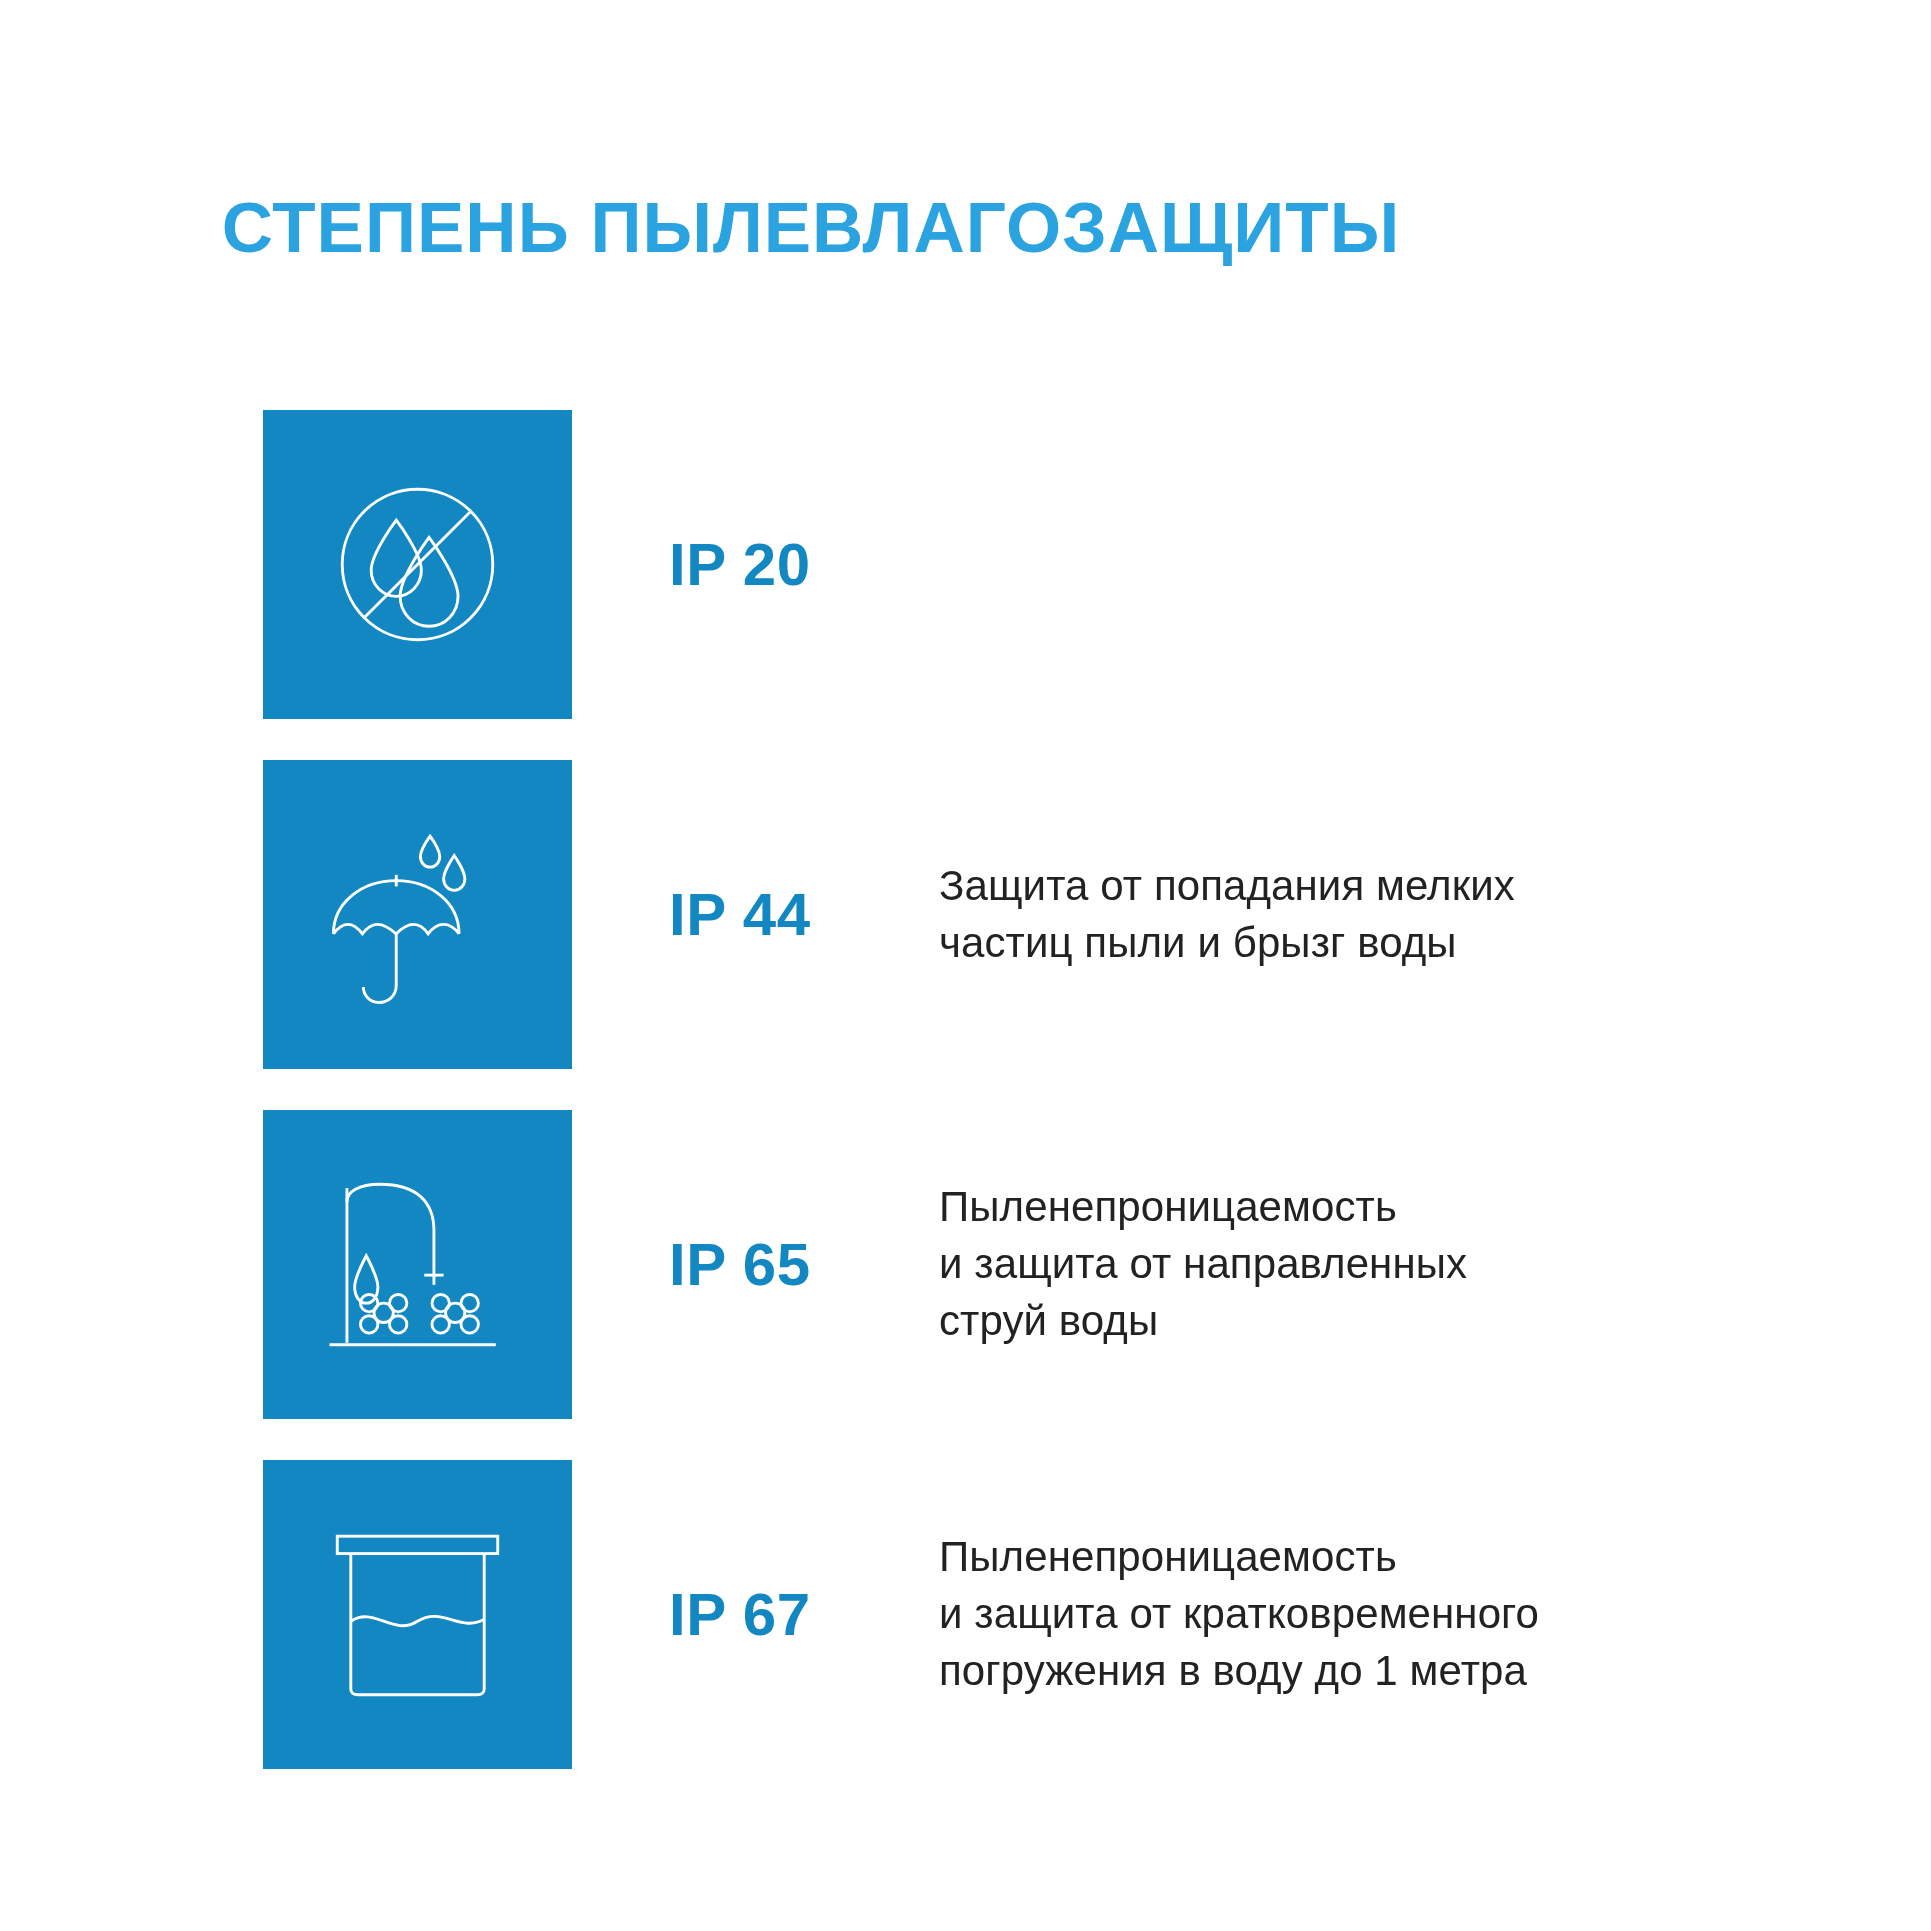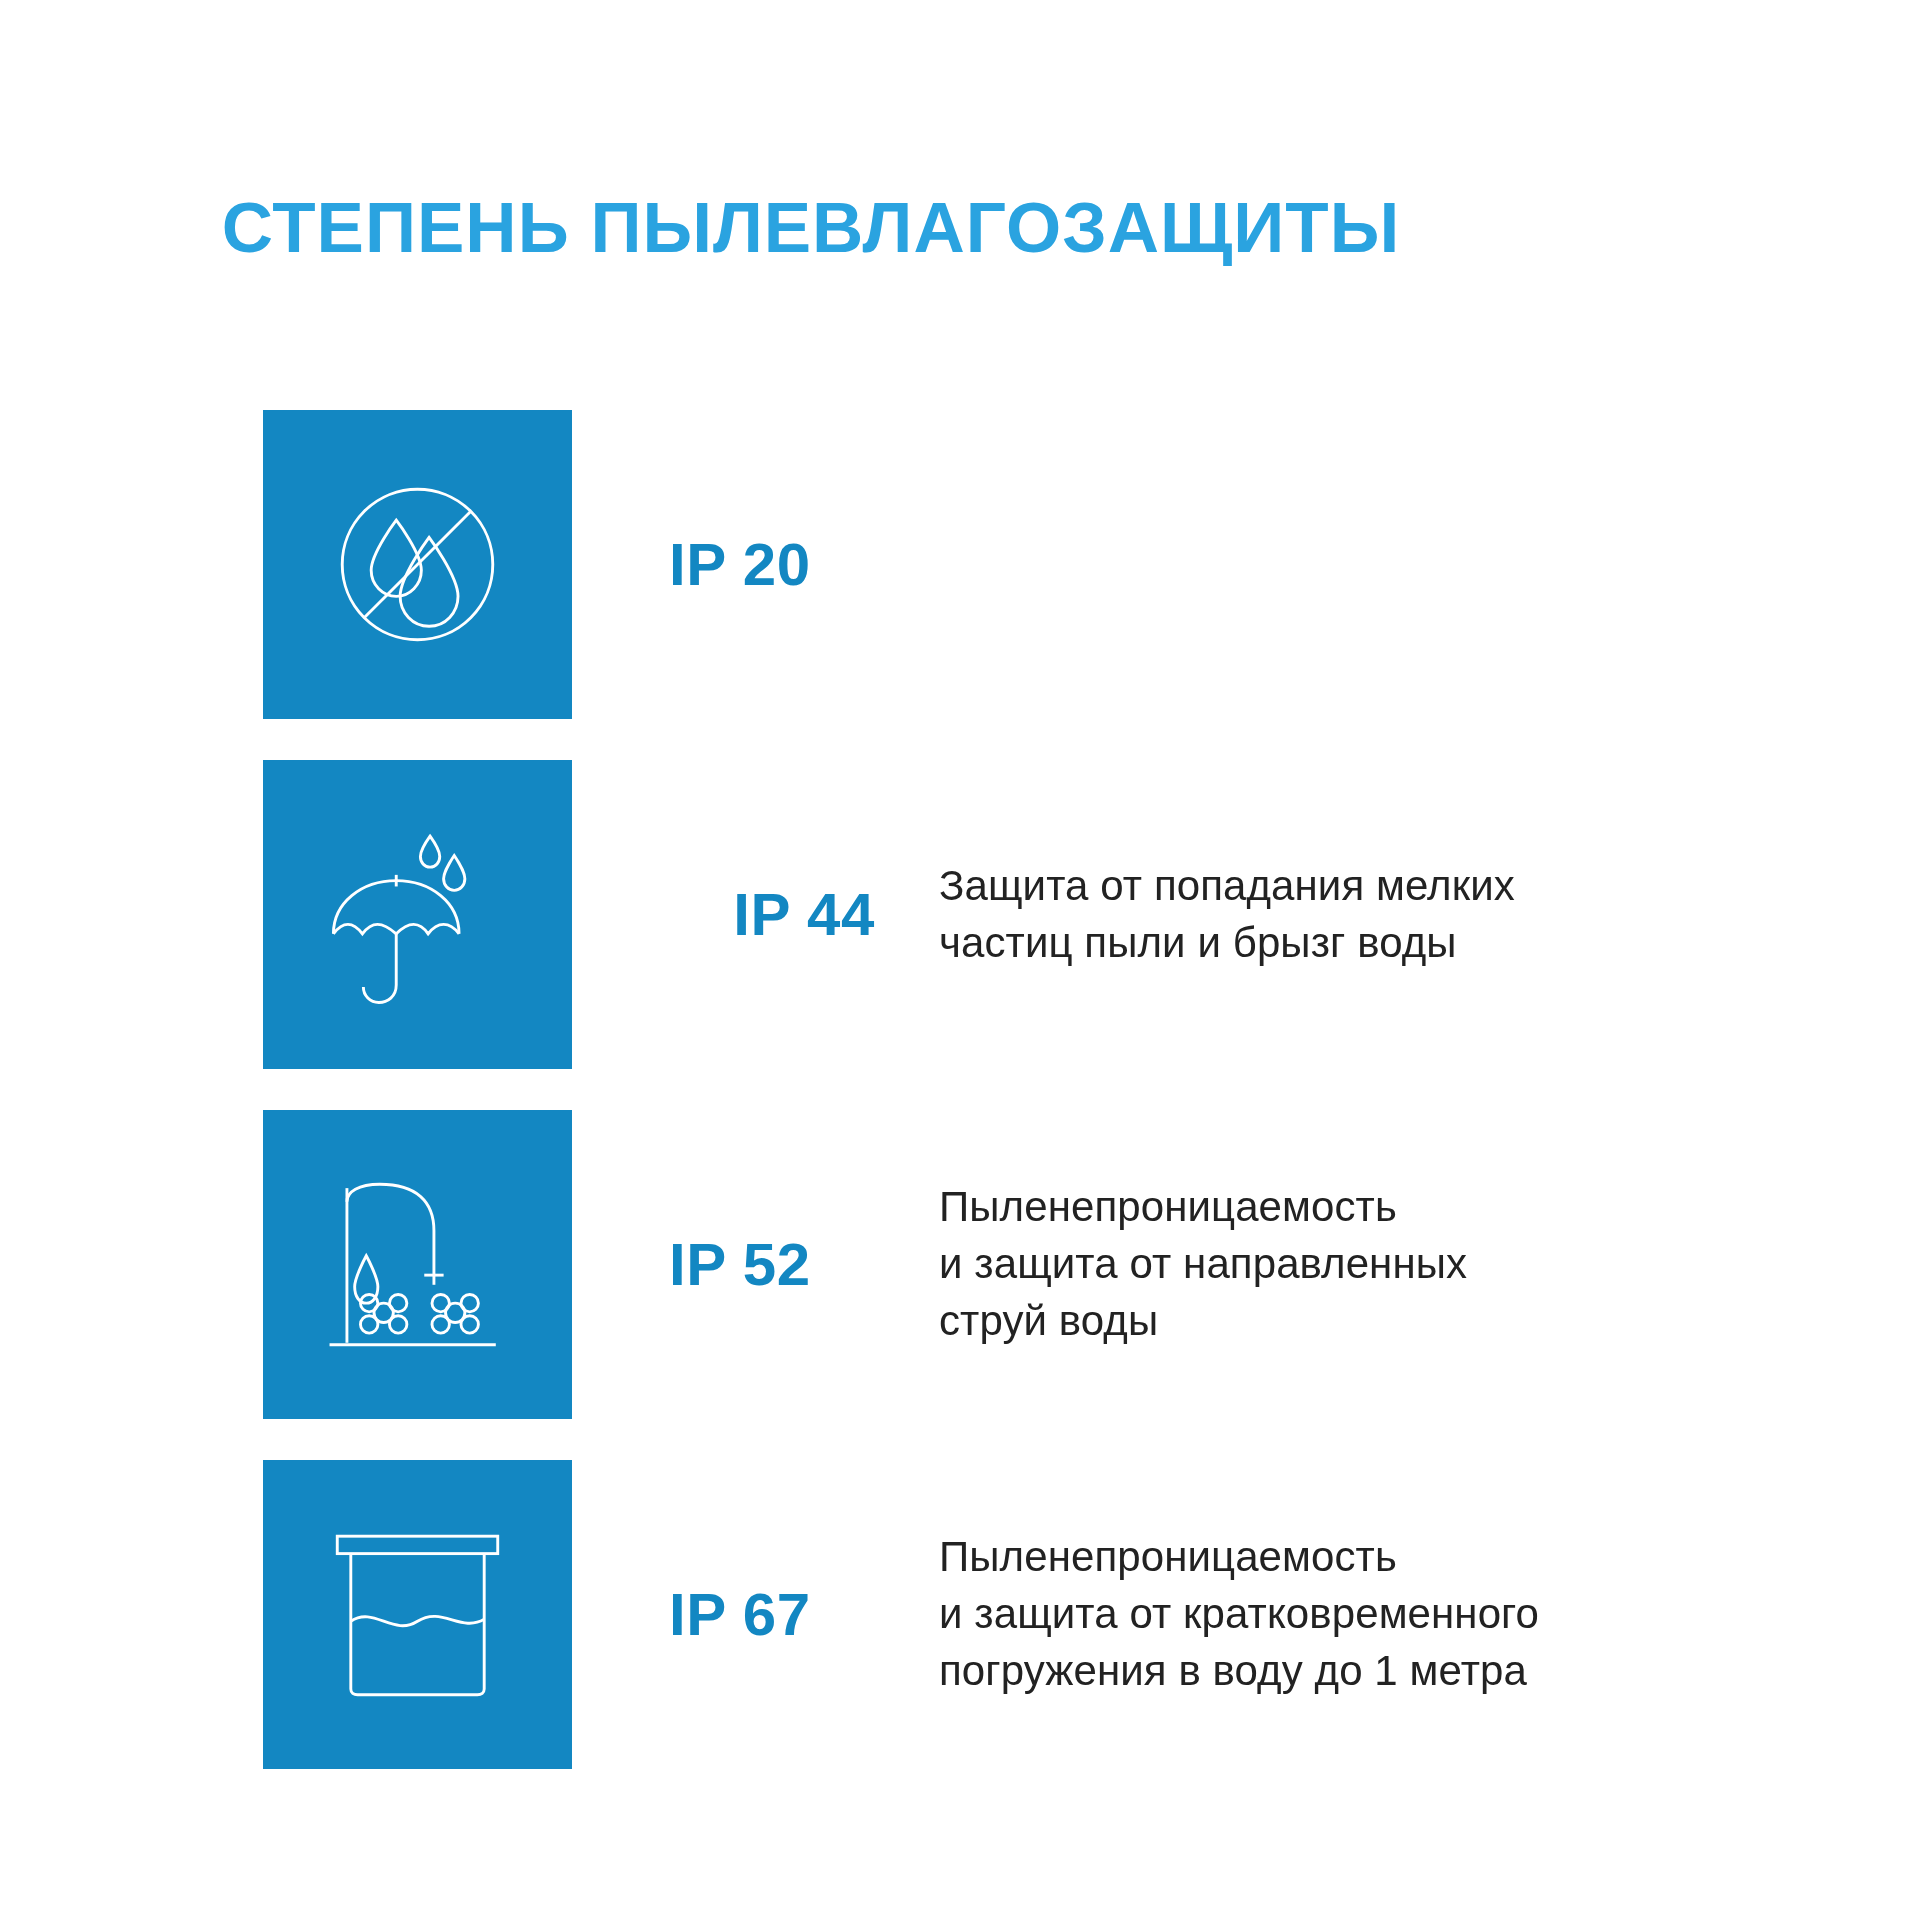--- a/index.html
+++ b/index.html
@@ -67,21 +67,21 @@
     white-space: nowrap;
   }
   .desc {
     color: #222222;
     font-size: 42px;
     line-height: 1.35;
     white-space: pre-line;
     letter-spacing: 0.1px;
   }
   .row-ip20 .ip-code { margin-left: 97px; }
-  .row-ip44 .ip-code { margin-left: 97px; text-align: center; }
+  .row-ip44 .ip-code { margin-left: 97px; }
   .row-ip65 .ip-code { margin-left: 97px; }
   .row-ip67 .ip-code { margin-left: 97px; }
 </style>
 </head>
 <body>
 
 <div class="page">
 
   <div class="title">СТЕПЕНЬ ПЫЛЕВЛАГОЗАЩИТЫ</div>
 
@@ -139,21 +139,21 @@
               <circle cx="144" cy="155" r="10"></circle>
               <circle cx="129" cy="145" r="9"></circle>
               <circle cx="159" cy="145" r="9"></circle>
               <circle cx="129" cy="167" r="9"></circle>
               <circle cx="159" cy="167" r="9"></circle>
             </g>
             <line x1="14" y1="188" x2="186" y2="188" stroke="#ffffff" stroke-width="3"></line>
           </svg>
         </span>
       </div>
-      <div class="ip-code">IP 52</div>
+      <div class="ip-code">IP 65</div>
       <div class="desc">Пыленепроницаемость
 и защита от направленных
 струй воды</div>
     </div>
 
     <div class="row row-ip67">
       <div class="icon-box">
         <span>
           <svg width="203" height="203" viewBox="0 0 210 210" fill="none">
             <rect x="22" y="24" width="166" height="18" stroke="#ffffff" stroke-width="3" fill="none"></rect>

